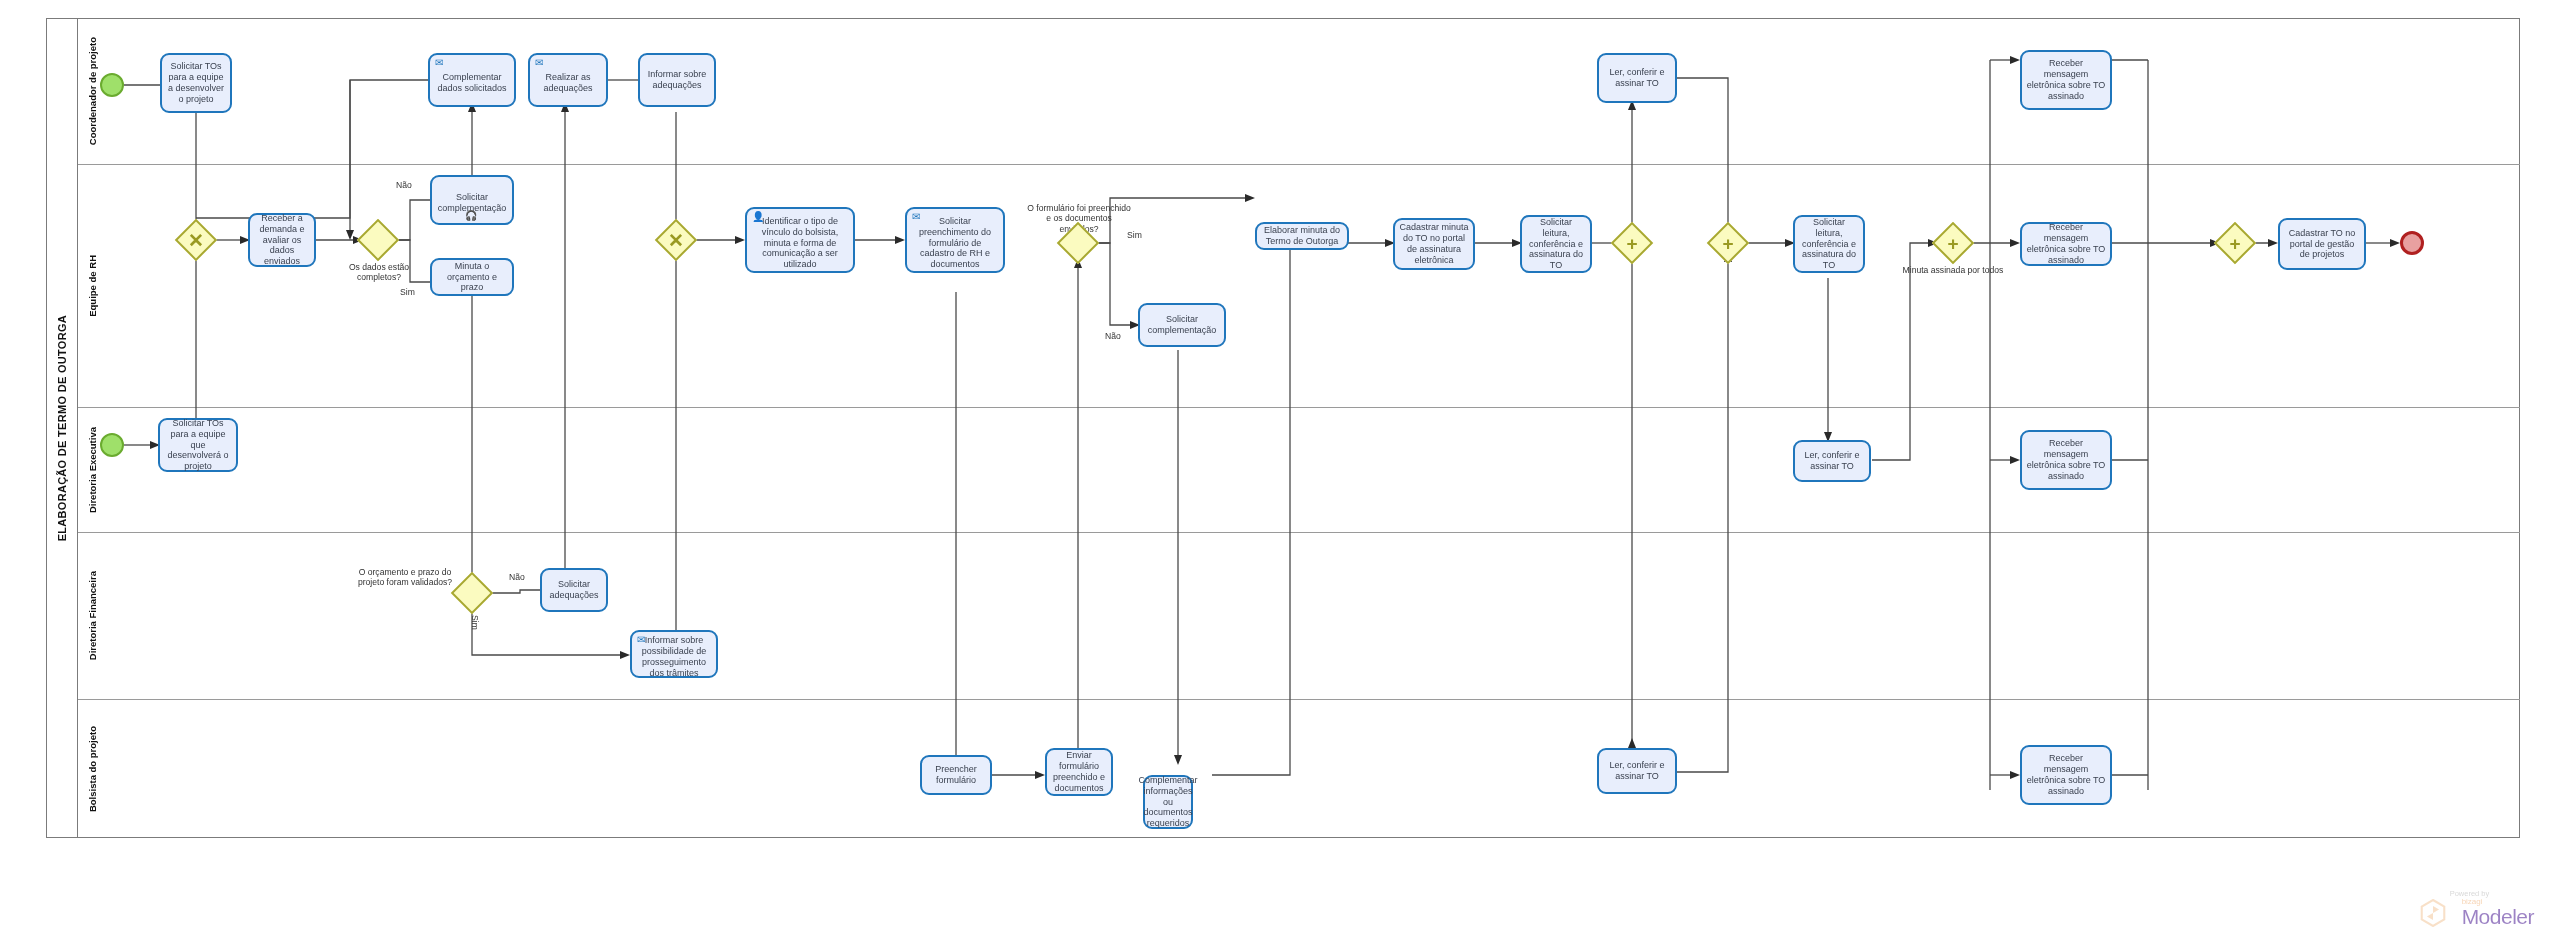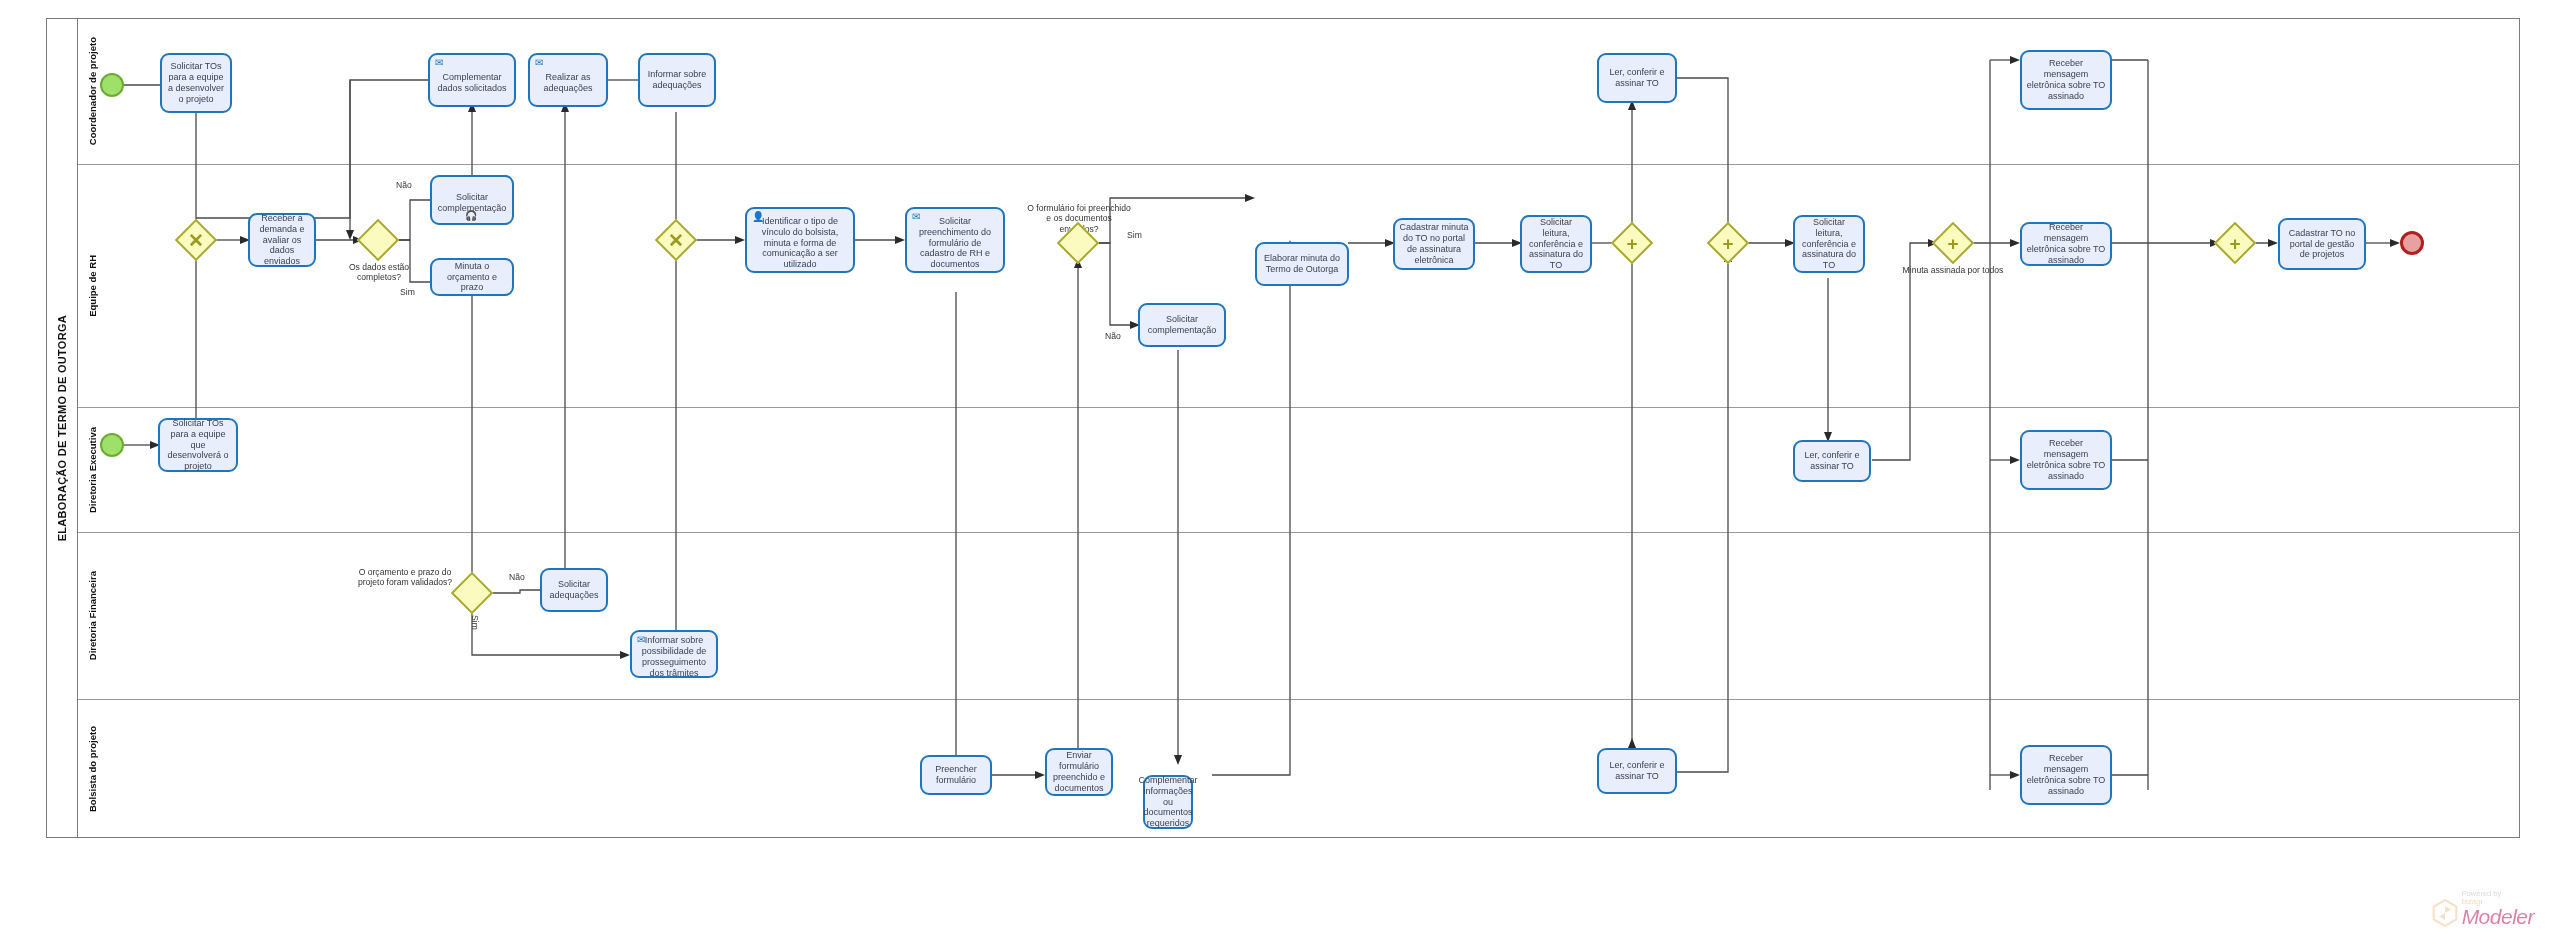--- a/index.html
+++ b/index.html
@@ -39,24 +39,24 @@
   .flow path,.flow line{fill:none;stroke:#4a4a4a;stroke-width:1.3;}
   .flow polygon{fill:#2a2a2a;}
 
   
   .ann{position:absolute;font-size:8.6px;color:#333;text-align:center;line-height:1.2;z-index:5;}
   .ann.vert{writing-mode:vertical-rl;}
 
   
   .wm{position:absolute;right:26px;bottom:18px;text-align:left;opacity:.55;}
   .wm .pw{font-size:7.5px;color:#b9b9b9;margin-left:30px;}
-  .wm .row{display:flex;align-items:flex-end;gap:4px;}
+  .wm .row{display:flex;align-items:flex-end;gap:16px;}
   .wm .hex{width:26px;height:28px;}
   .wm .bz{font-size:8px;color:#f0b27a;line-height:1;margin-bottom:1px;}
-  .wm .md{font-size:21px;color:#be185d;line-height:.95;letter-spacing:-.5px;font-style:italic;}
+  .wm .md{font-size:21px;color:#4c1d95;line-height:.95;letter-spacing:-.5px;}
 </style>
 </head>
 <body>
 
 <div id="canvas">
 
   <div class="pool"></div>
   <div class="pool-title">
     <span>ELABORAÇÃO DE TERMO DE OUTORGA</span>
   </div>
@@ -296,21 +296,21 @@
     <span class="mark"></span>
   </div>
   <div class="ann" style="left:1026px;top:203px;width:106px;">O formulário foi preenchido e os documentos enviados?</div>
   <div class="ann" style="left:1127px;top:230px;">Sim</div>
   <div class="ann" style="left:1105px;top:331px;">Não</div>
 
   <div class="task" style="left:1138px;top:303px;width:88px;height:44px;">
     <span>Solicitar complementação</span>
   </div>
 
-  <div class="task" style="left:1255px;top:222px;width:94px;height:44px;margin-top:20px;">
+  <div class="task" style="left:1255px;top:222px;width:94px;height:28px;">
     <span>Elaborar minuta do Termo de Outorga</span>
   </div>
 
   <div class="task" style="left:1393px;top:218px;width:82px;height:52px;">
     <span>Cadastrar minuta  do TO no portal de assinatura eletrônica</span>
   </div>
 
   <div class="task" style="left:1520px;top:215px;width:72px;height:58px;">
     <span>Solicitar leitura, conferência e assinatura do TO</span>
   </div>

